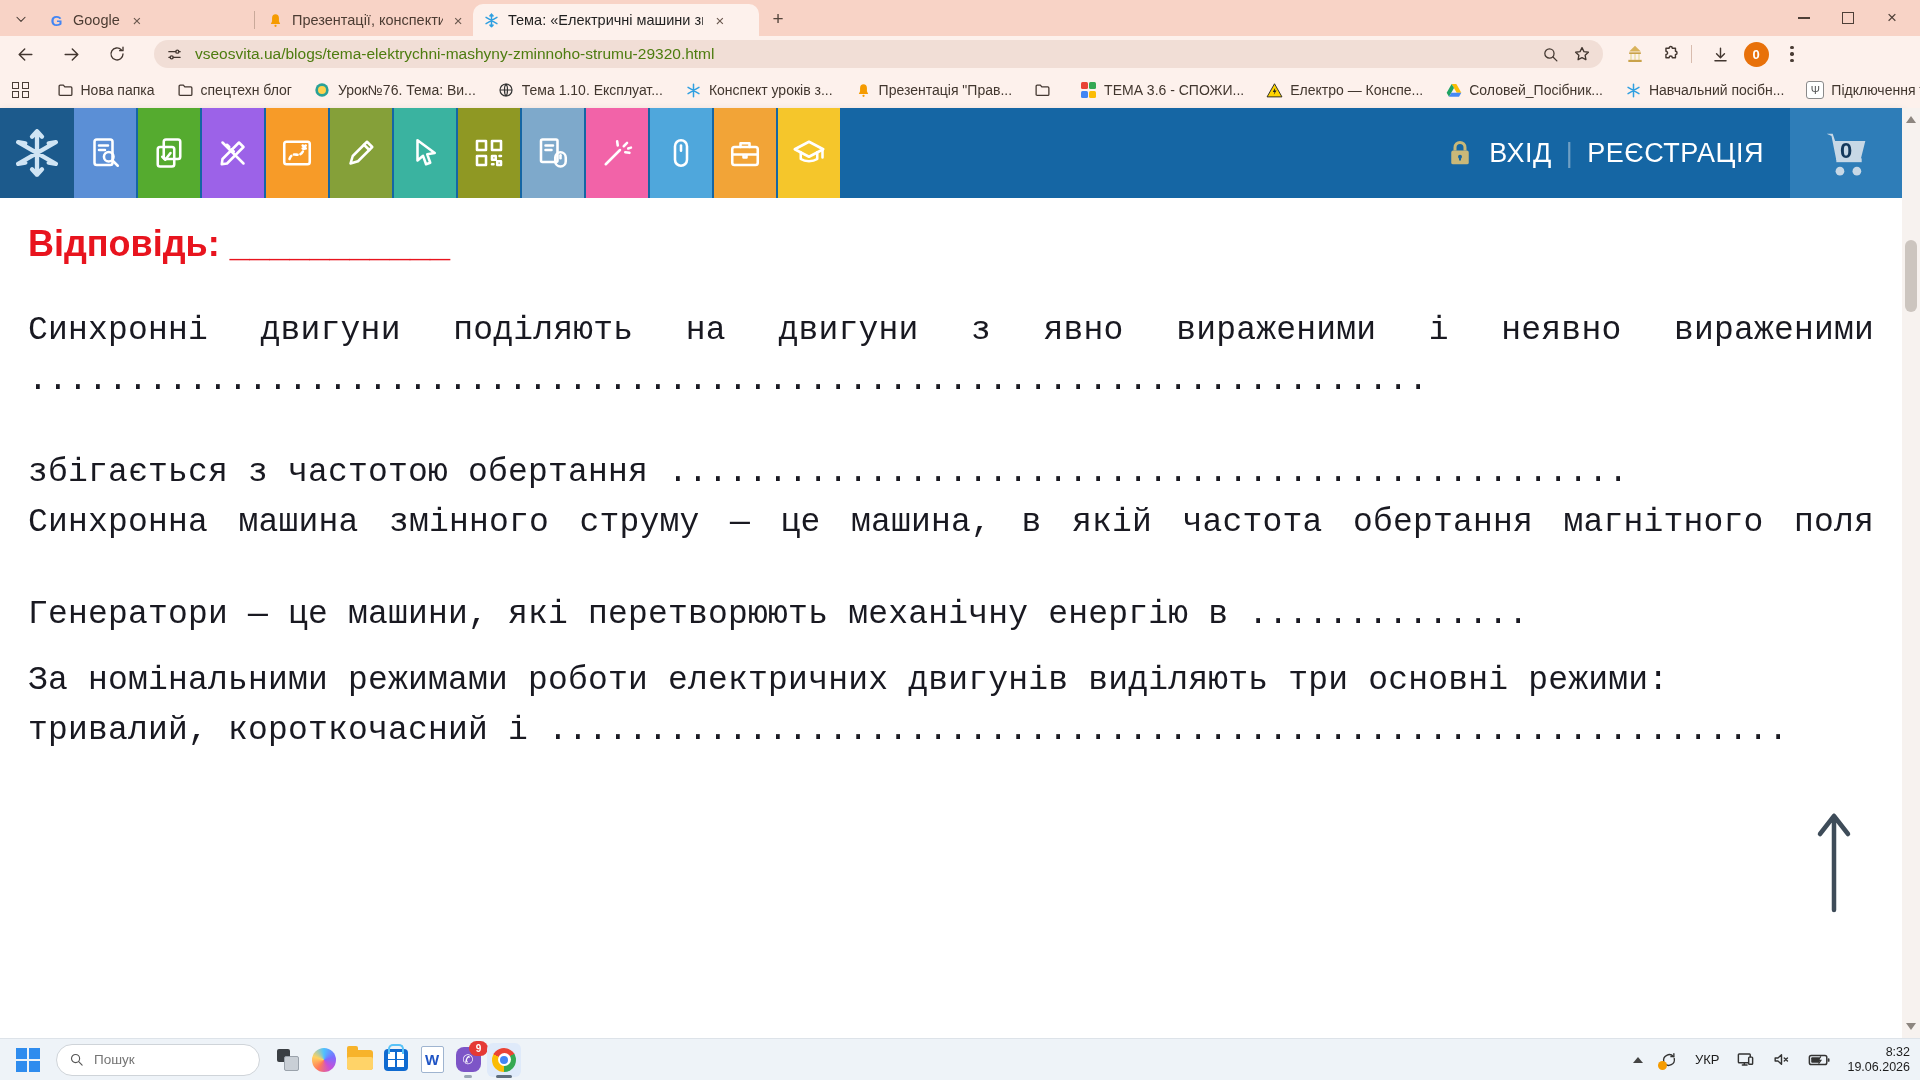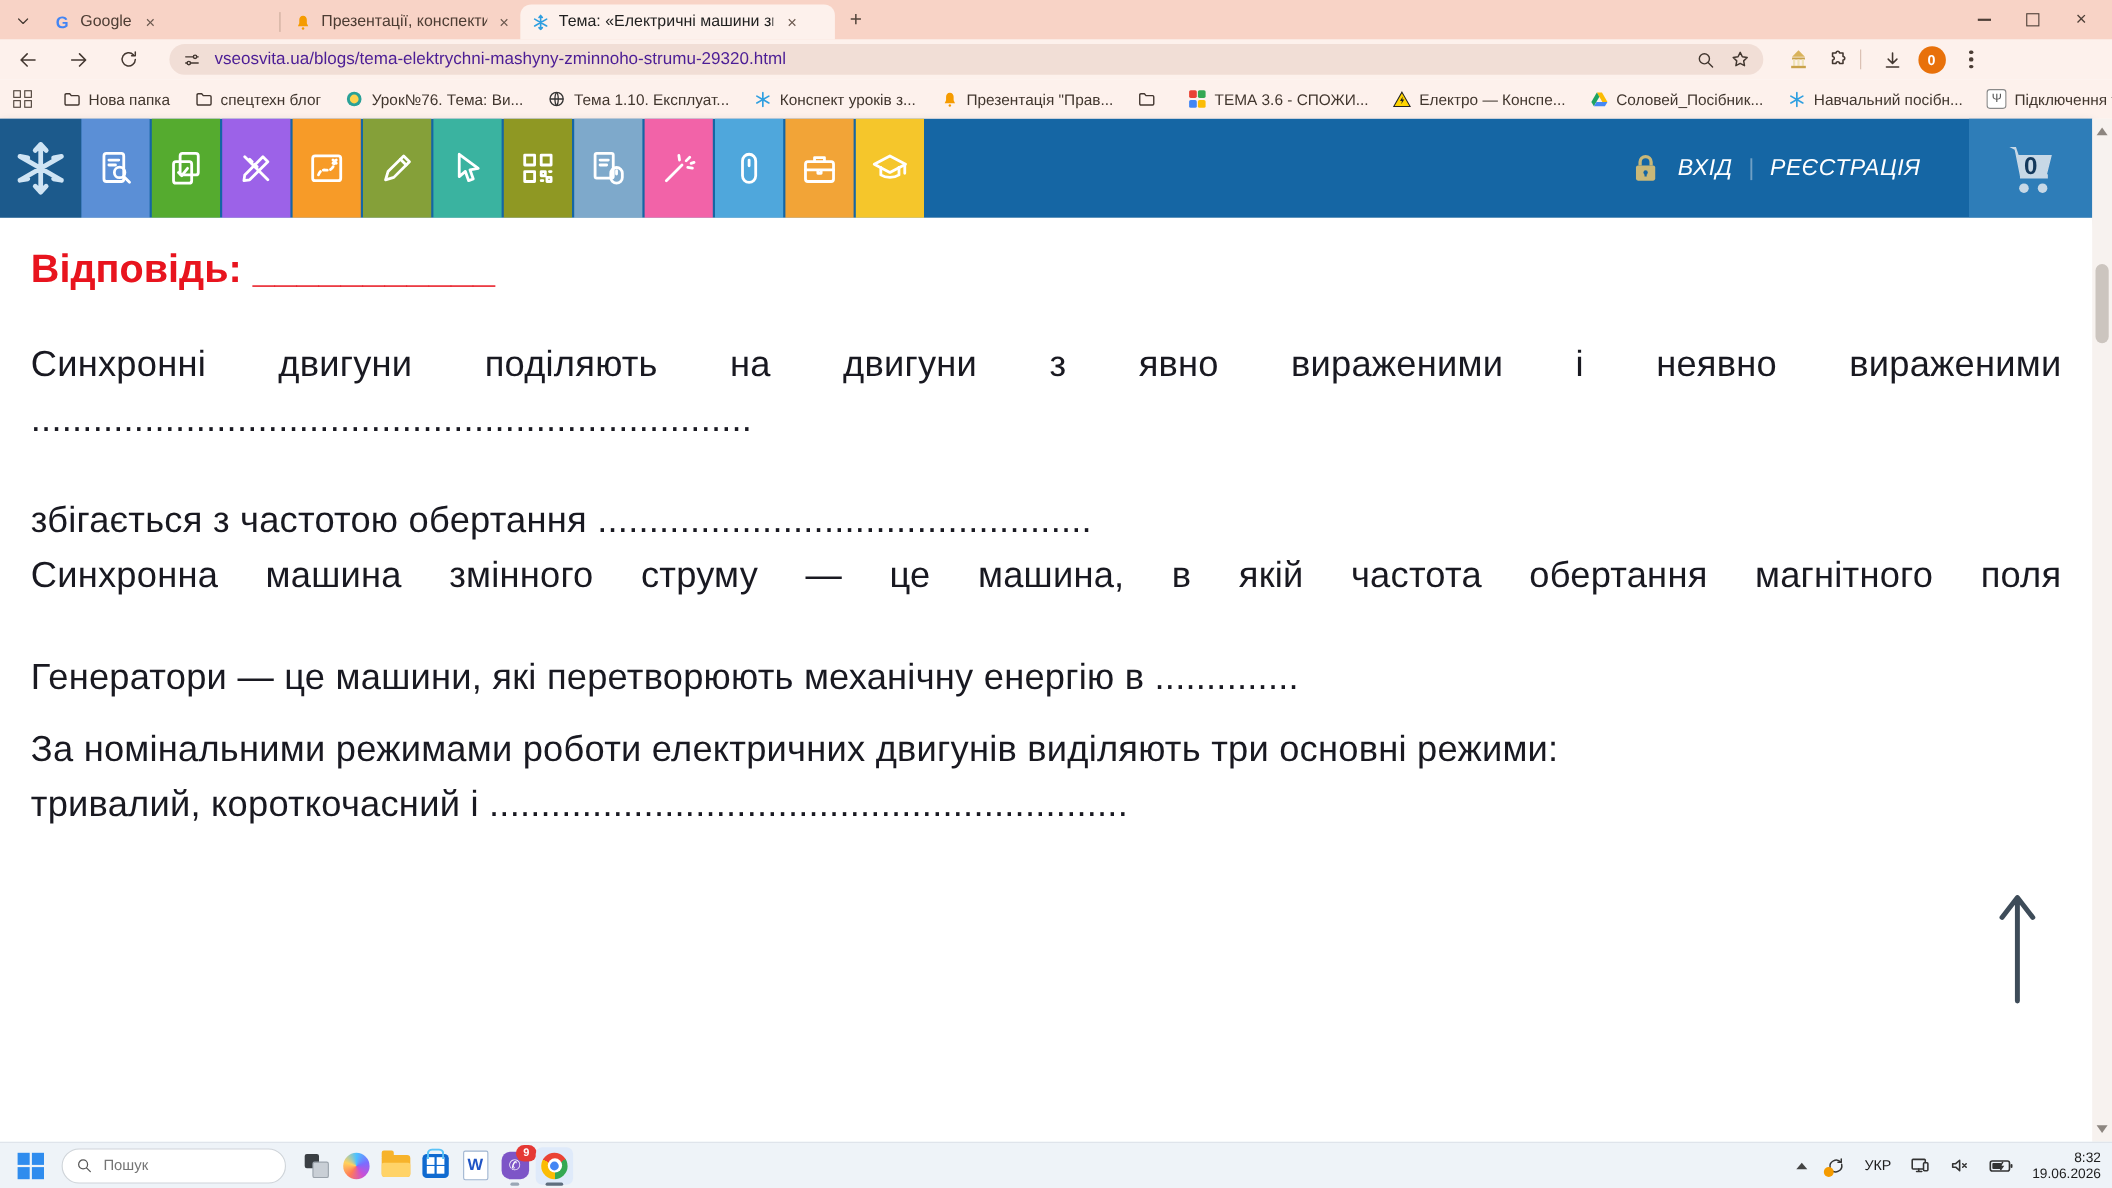--- a/index.html
+++ b/index.html
@@ -17,21 +17,21 @@
   .win-controls{position:absolute;top:4px;right:6px;display:flex;gap:0;}
   .win-btn{width:44px;height:28px;display:flex;align-items:center;justify-content:center;color:#4e3f37;}
   .minbar{width:12px;height:1.6px;background:#4e3f37;}
   .maxbox{width:10px;height:10px;border:1.6px solid #4e3f37;}
   .win-btn.close{font-size:17px;}
 
   
   .toolbar{position:absolute;top:36px;left:0;right:0;height:36px;background:#fdf1ec;display:flex;align-items:center;padding:0 10px;}
   .navbtn{width:30px;height:30px;display:flex;align-items:center;justify-content:center;margin-right:16px;color:#433730;}
   .urlpill{height:28px;flex:0 0 1425px;background:#f1ded6;border-radius:14px;display:flex;align-items:center;padding:0 12px;margin:0 10px 0 6px;}
-  .urltext{font-size:15.5px;color:#4c1d95;flex:1;white-space:nowrap;overflow:hidden;}
+  .urltext{font-size:15.5px;color:#4d7c0f;flex:1;white-space:nowrap;overflow:hidden;}
   .pillicon{margin-left:14px;display:flex;align-items:center;}
   .rightbtn{width:28px;height:28px;display:flex;align-items:center;justify-content:center;margin-left:8px;}
   .tool-sep{width:1px;height:18px;background:#d8bcae;margin:0 6px;}
   .avatar{width:25px;height:25px;border-radius:50%;background:#e8710a;color:#fff;font-size:13px;font-weight:bold;display:flex;align-items:center;justify-content:center;}
   .dots3{display:flex;flex-direction:column;gap:3px;}
   .dots3 i{width:3.4px;height:3.4px;border-radius:50%;background:#4a3d35;}
 
   
   .bookmarks{position:absolute;top:72px;left:0;right:0;height:36px;background:#fdf1ec;display:flex;align-items:center;padding:0 12px;font-size:14px;color:#41362e;}
   .bm{display:flex;align-items:center;gap:7px;margin-right:22px;white-space:nowrap;}
@@ -42,30 +42,30 @@
   .fav{width:17px;height:17px;display:flex;align-items:center;justify-content:center;flex:0 0 auto;}
   .grid4{display:grid;grid-template-columns:7px 7px;grid-gap:1.5px;}
   .grid4 i{width:7px;height:7px;border-radius:1.5px;}
   .tridentbox{width:16px;height:16px;border:1.4px solid #8a8a8a;border-radius:3px;color:#555;font-size:11px;display:flex;align-items:center;justify-content:center;background:#fff;}
 
   
   .siteheader{position:absolute;top:108px;left:0;width:1902px;height:90px;background:#1566a4;display:flex;align-items:stretch;box-shadow:0 5px 9px rgba(60,40,30,.28);}
   .logo-tile{width:74px;background:#1c5a8c;display:flex;align-items:center;justify-content:center;flex:0 0 auto;}
   .tile{width:62px;margin-right:2px;display:flex;align-items:center;justify-content:center;flex:0 0 auto;}
   .hdr-spacer{flex:1;}
-  .hdr-auth{display:flex;align-items:center;gap:14px;color:#fff;font-size:21px;letter-spacing:.5px;padding-right:44px;font-style:italic;}
+  .hdr-auth{display:flex;align-items:center;gap:14px;color:#fff;font-size:27px;letter-spacing:.5px;padding-right:26px;}
   .hdr-auth .dividr{color:#6f9fc4;font-weight:300;}
   .cart-tile{width:112px;background:#2e7db8;display:flex;align-items:center;justify-content:center;flex:0 0 auto;position:relative;}
   .cart-zero{position:absolute;top:30px;left:50px;color:#14395c;font-size:22px;font-weight:bold;}
 
   
   .content{position:absolute;top:198px;left:0;width:1902px;height:840px;background:#fff;box-sizing:border-box;padding:24px 28px 0;}
   .answer{font-size:36px;font-weight:bold;color:#e8141e;line-height:44px;}
   .heading{font-size:36px;font-weight:bold;color:#1b35d4;line-height:44px;margin-top:48px;}
-  .para{margin-top:40px;}
+  .para{margin-top:40px;font-family:Liberation Mono, monospace;}
   .para.m42{margin-top:42px;}
   .para.m38{margin-top:16px;}
   .line{font-size:33px;color:#191921;line-height:50px;letter-spacing:.2px;}
   .line.j{text-align:justify;text-align-last:justify;}
   .uparrow{position:absolute;left:1812px;top:612px;}
 
   
   .scrollbar{position:absolute;top:108px;right:0;width:18px;height:930px;background:#f7f2ef;}
   .sb-up{position:absolute;top:8px;left:4px;width:0;height:0;border-left:5px solid transparent;border-right:5px solid transparent;border-bottom:7px solid #8d8680;}
   .sb-down{position:absolute;bottom:8px;left:4px;width:0;height:0;border-left:5px solid transparent;border-right:5px solid transparent;border-top:7px solid #8d8680;}

